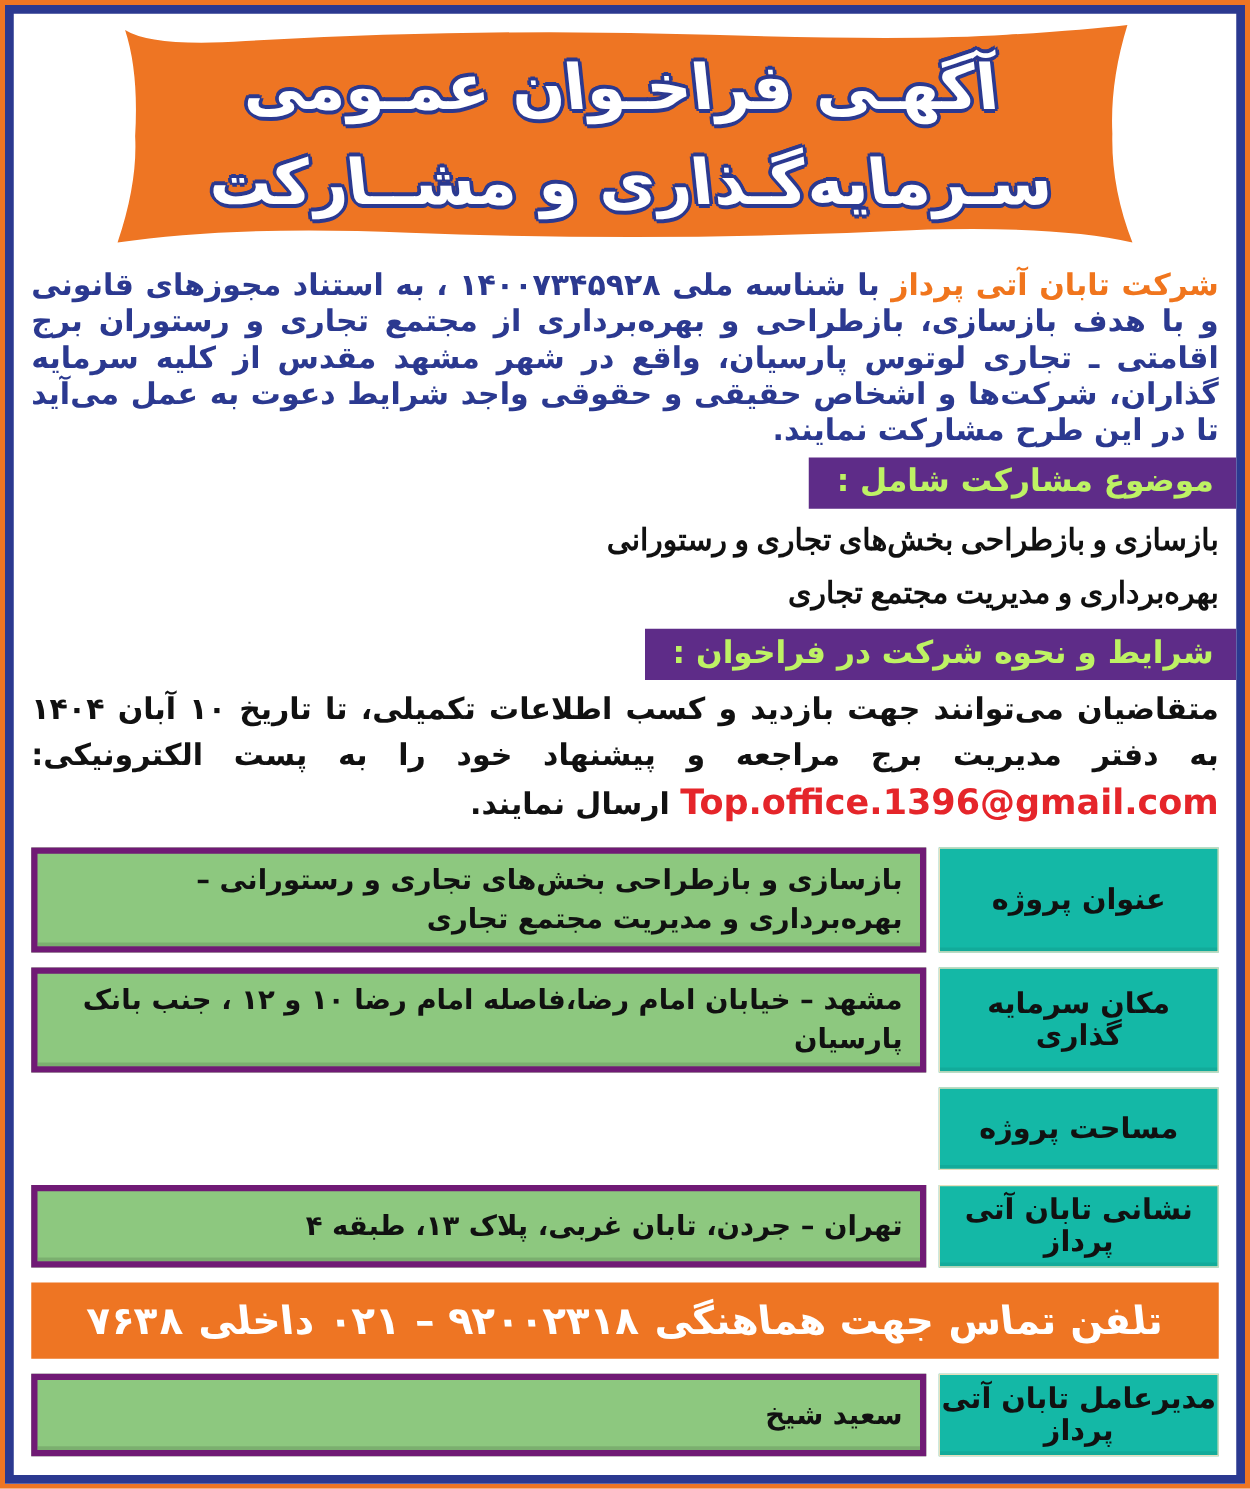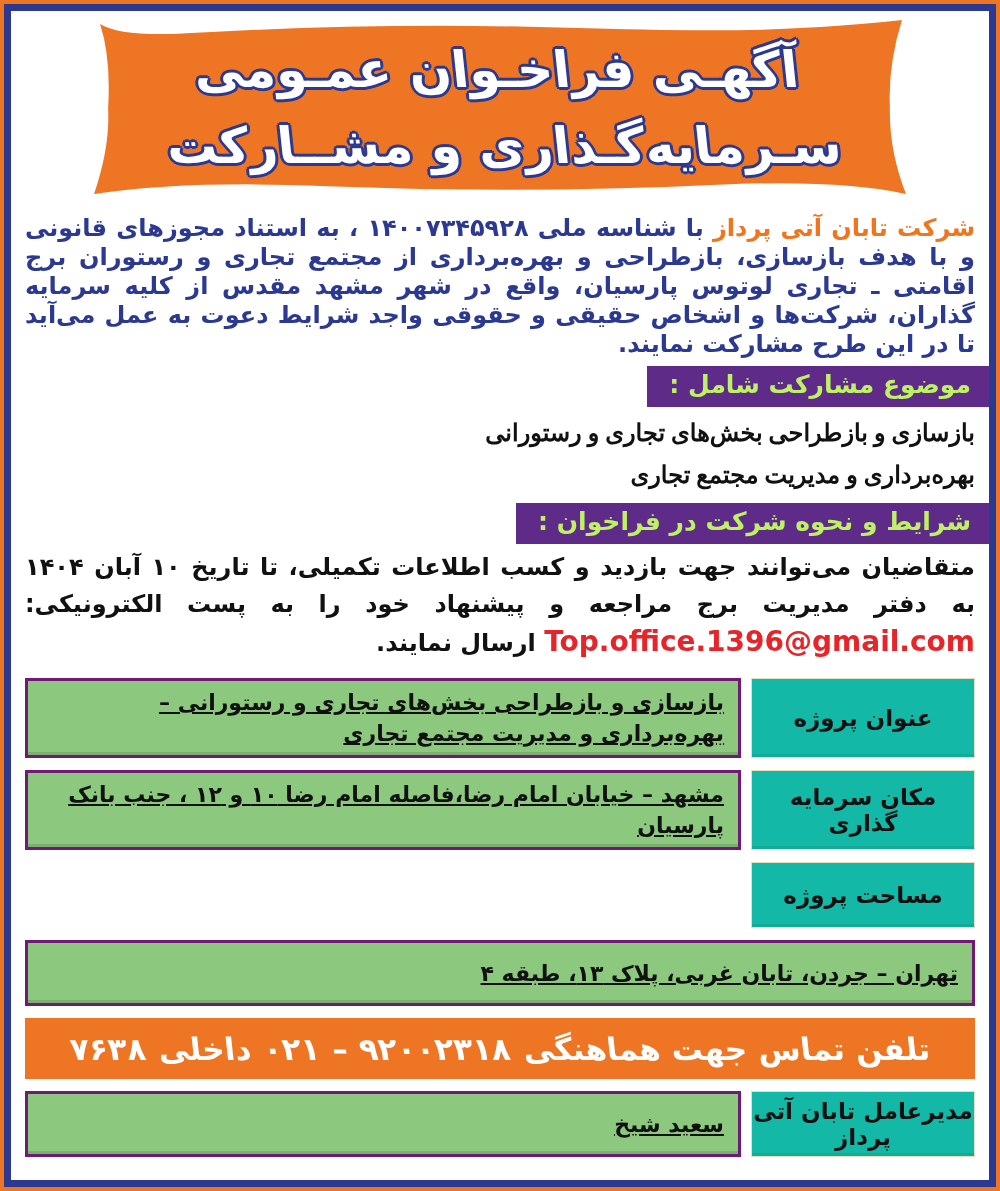--- a/index.html
+++ b/index.html
@@ -83,28 +83,27 @@
     border: 1px solid #e6dfbc;
     box-shadow: inset 0 -3px 0 rgba(0,0,0,0.07);
     display: flex; align-items: center; justify-content: center;
     font-size: 23px; font-weight: bold; color: #111111;
     margin-left: 10px;
     text-align: center;
   }
   .cell-value {
     flex: 1;
     background: #8dc87f;
-    border: 3px solid #701a75;
+    border: 5px solid #701a75;
     box-shadow: inset 0 -3px 0 rgba(0,0,0,0.12);
     display: flex; align-items: center;
     font-size: 22px; font-weight: bold; color: #111111;
     padding: 6px 14px;
     line-height: 31px;
     text-align: right;
-    text-decoration: underline;
   }
   .row-tall .cell-value, .row-tall .cell-label { min-height: 74px; }
   .row-std  .cell-value, .row-std  .cell-label { min-height: 66px; }
 
   
   .phone-bar {
     min-height: 61px;
     margin: 0 0 12px 0;
     background: #ee7523;
     display: flex; align-items: center; justify-content: center;
@@ -154,20 +153,21 @@
         <div class="info-row row-std">
           <div class="cell-label">مکان سرمایه گذاری</div>
           <div class="cell-value">مشهد – خیابان امام رضا،فاصله امام رضا ۱۰ و ۱۲ ، جنب بانک پارسیان</div>
         </div>
 
         <div class="info-row row-std">
           <div class="cell-label">مساحت پروژه</div>
         </div>
 
         <div class="info-row row-std">
+          <div class="cell-label">نشانی تابان آتی پرداز</div>
           <div class="cell-value">تهران – جردن، تابان غربی، پلاک ۱۳،  طبقه ۴</div>
         </div>
 
         <div class="phone-bar">
           <span>تلفن تماس جهت هماهنگی</span>
           <span>۹۲۰۰۲۳۱۸</span>
           <span>–</span>
           <span>۰۲۱</span>
           <span>داخلی</span>
           <span>۷۶۳۸</span>

